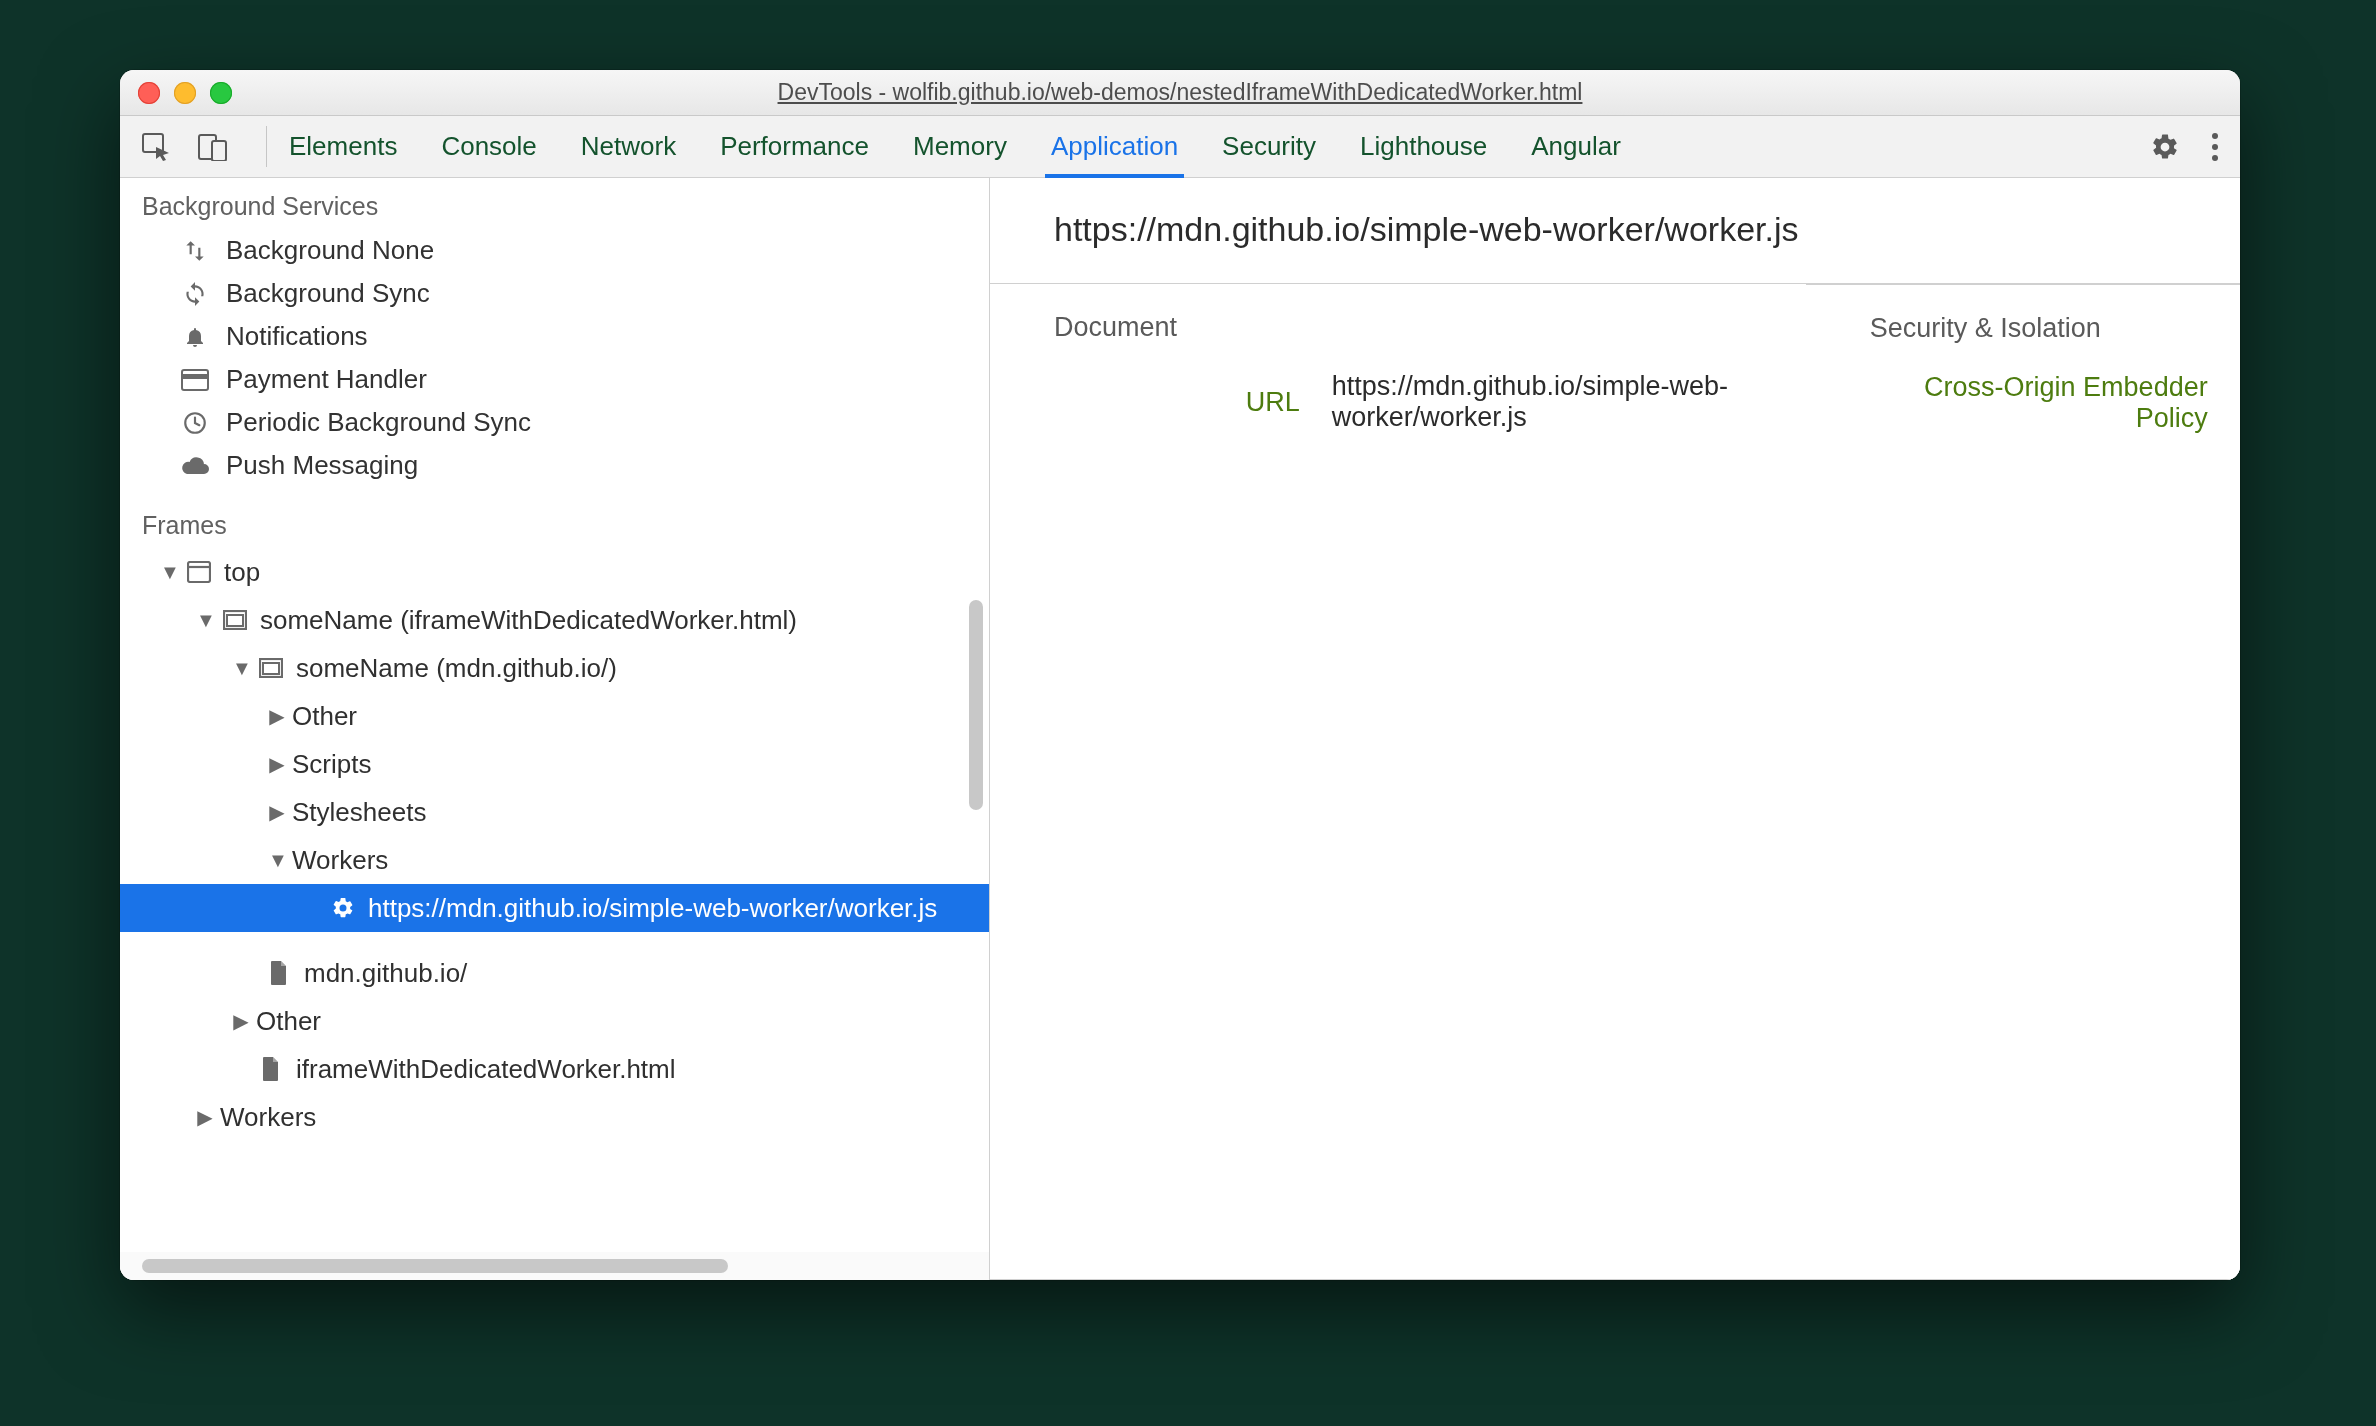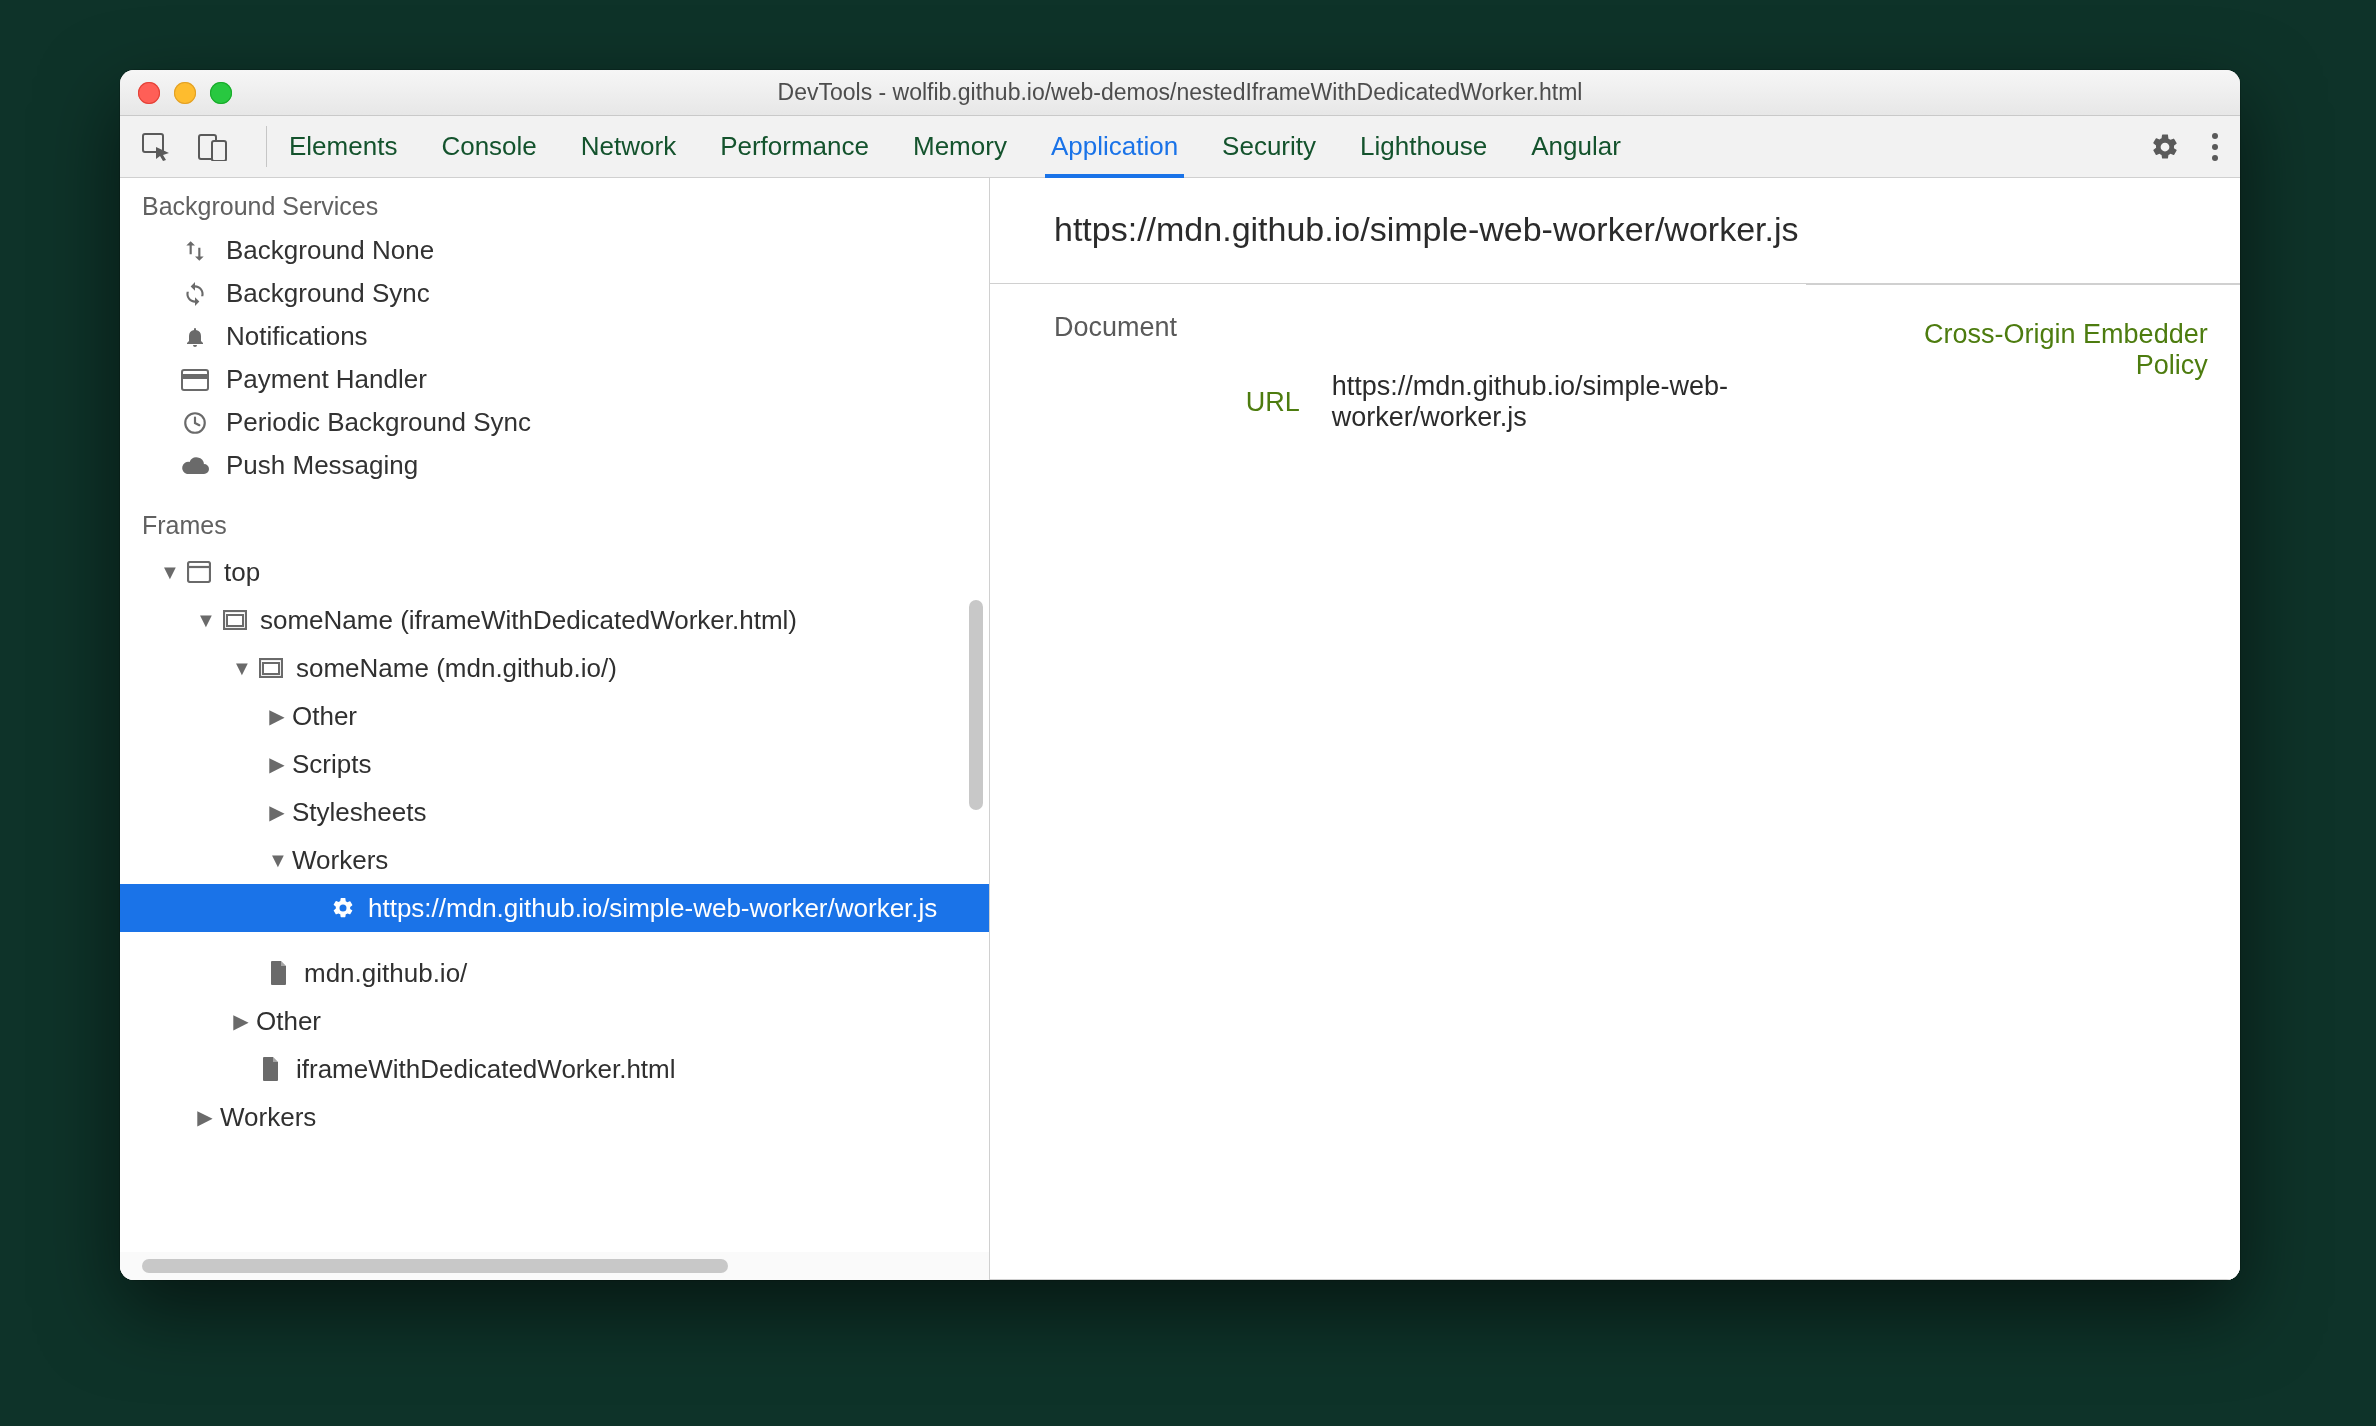--- a/index.html
+++ b/index.html
@@ -43,21 +43,21 @@
     border-bottom: 1px solid #c9c9c9;
     display: flex;
     align-items: center;
     position: relative;
   }
   .traffic { position: absolute; left: 18px; top: 12px; display: flex; gap: 14px; }
   .dot { width: 22px; height: 22px; border-radius: 50%; }
   .dot.red { background:#ff5f57; box-shadow: inset 0 0 0 1px #e24238; }
   .dot.yellow { background:#febc2e; box-shadow: inset 0 0 0 1px #e1a027; }
   .dot.green { background:#28c840; box-shadow: inset 0 0 0 1px #1aab2b; }
-  .titlebar .title { flex: 1; text-align: center; font-size: 23px; color: #4d4d4d; }
+  .titlebar .title { flex: 1; text-align: center; font-size: 23px; color: #4d4d4d; text-decoration: underline; }
 
   
   .toolbar {
     height: 62px;
     background: var(--grey-bg);
     border-bottom: 1px solid var(--grey-line);
     display: flex;
     align-items: stretch;
     padding: 0 14px 0 22px;
   }
@@ -384,20 +384,21 @@
         <div class="main-title">https://mdn.github.io/simple-web-worker/worker.js</div>
         <div class="main-body" id="main-sections-host">
             <div class="card">
               <div class="card-title">Document</div>
               <div class="kv-row">
                 <div class="k">URL</div>
                 <div class="v">https://mdn.github.io/simple-web-worker/worker.js</div>
               </div>
             </div>
             <div class="card">
+              <div class="card-title">Security &amp; Isolation</div>
               <div class="kv-row">
                 <div class="k">Cross-Origin Embedder Policy</div>
                 <div class="v">None</div>
               </div>
             </div>
             <div class="main-hscroll">
               <div class="track">
                 <div class="thumb"></div>
               </div>
             </div>

